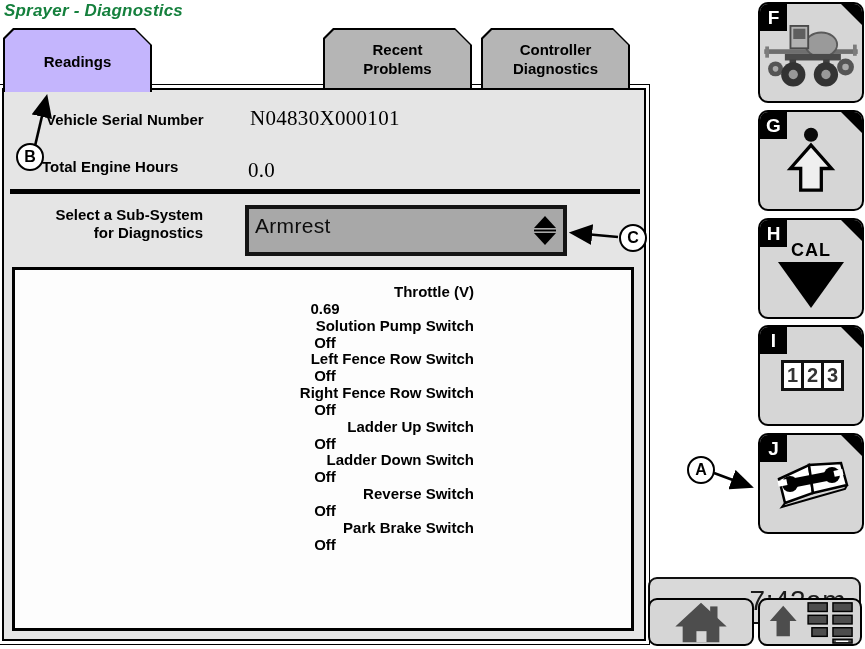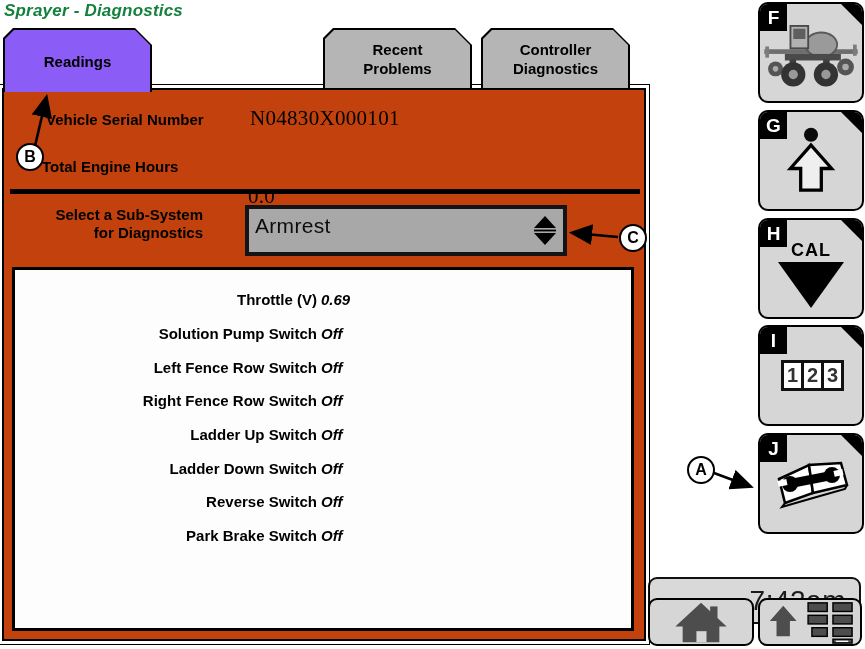--- a/index.html
+++ b/index.html
@@ -23,61 +23,61 @@
     clip-path: polygon(0 100%, 0 10px, 10px 0, calc(100% - 17px) 0, 100% 17px, 100% 100%);
     z-index:2; cursor:pointer;
   }
   .tab-inner {
     position:absolute; left:2px; right:2px; top:2px; bottom:0;
     background:#b5b5b5;
     clip-path: polygon(0 100%, 0 9px, 9px 0, calc(100% - 15px) 0, 100% 15px, 100% 100%);
     display:flex; align-items:center; justify-content:center;
   }
   .tab.active { height:64px; z-index:5; }
-  .tab.active .tab-inner { background:#8b5cf6; }
+  .tab.active .tab-inner { background:#c4b5fd; }
   .tab-label {
     font-size:15px; font-weight:bold; color:#000; text-align:center;
     white-space:pre-line; line-height:19px;
   }
 
   
   .panel {
     position:absolute; left:2px; top:88px; width:644px; height:553px;
-    background:#c2410c; border:2px solid #000;
+    background:#e5e5e5; border:2px solid #000;
     outline:1px solid #000; outline-offset:3px;
     z-index:1;
   }
   .info-label { position:absolute; font-size:15px; font-weight:bold; color:#000; }
   .info-value { position:absolute; font-size:21px; color:#000; letter-spacing:.3px;font-family:Liberation Serif, serif; }
   .lbl-serial { left:42px; top:21px; }
   .val-serial { left:246px; top:16px; }
   .lbl-hours  { left:38px; top:68px; }
-  .val-hours  { left:244px; top:68px;margin-top:26px; }
+  .val-hours  { left:244px; top:68px; }
   .divider { position:absolute; left:6px; top:99px; width:630px; height:5px; background:#000; }
 
   .subsys-label {
     position:absolute; left:12px; top:116px; width:187px;
     font-size:15px; font-weight:bold; color:#000; text-align:right; line-height:18px;
     white-space:pre-line;
   }
   .dropdown {
     position:absolute; left:241px; top:115px; width:322px; height:51px;
     background:#a8a8a8; border:4px solid #141414; cursor:pointer;
     display:flex; align-items:flex-start;
   }
   .dropdown-value { font-size:21px; color:#0d0d0d; padding:5px 0 0 6px; letter-spacing:.3px; }
   .spinner { position:absolute; right:6px; top:6px; width:24px; height:31px; }
 
   .readings-box {
     position:absolute; left:8px; top:177px; width:622px; height:364px;
     background:#fdfdfd; border:3px solid #000; padding-top:13px;
   }
-  .reading-row { display:flex; align-items:center; height:33.7px; }
+  .reading-row { display:flex; align-items:center; height:33.7px;flex-direction:column; }
   .r-label { width:302px; text-align:right; font-size:15px; font-weight:bold; color:#000; }
-  .r-value { margin-left:4px; font-size:15px; font-weight:bold; color:#000;font-style:italic; }
+  .r-value { margin-left:4px; font-size:15px; font-weight:bold; color:#000; }
 
   
   .side-btn {
     position:absolute; left:758px; width:106px; height:101px;
     background:#d6d6d6; border:2px solid #000; border-radius:10px;
     cursor:pointer; overflow:hidden;
   }
   .btn-key {
     position:absolute; left:0; top:0; width:27px; height:27px; background:#000;
     color:#fff; font-size:19px; font-weight:bold;

